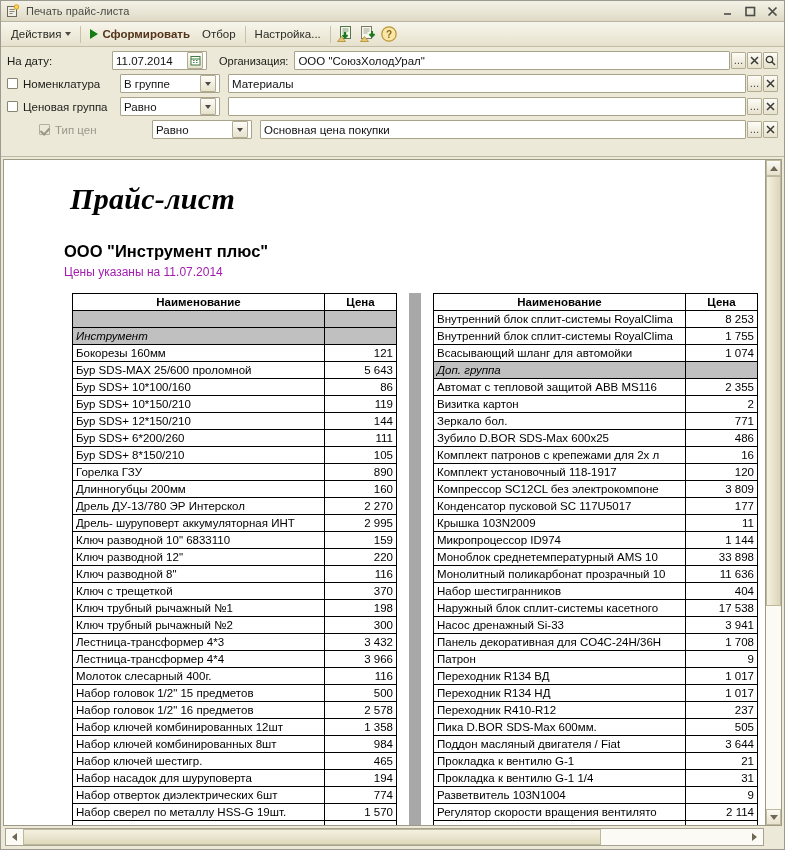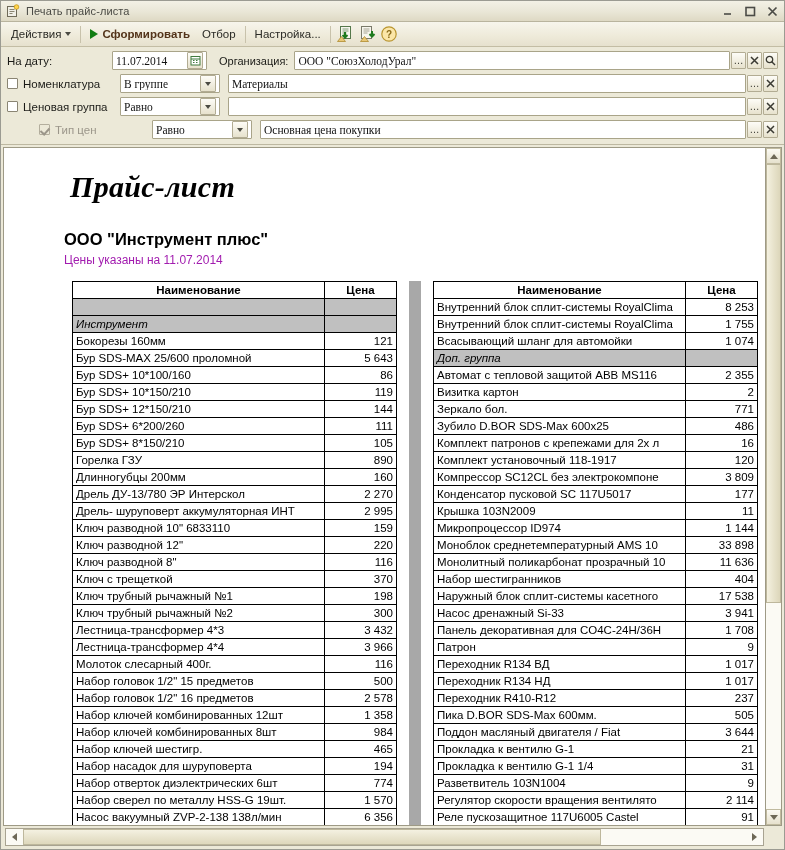--- a/index.html
+++ b/index.html
@@ -48,35 +48,35 @@
   .play-tri { width:0;height:0;border-top:5px solid transparent;border-bottom:5px solid transparent;border-left:8px solid #127d12;}
   .tb-icon { width:18px; height:18px; margin:0 2px; position:relative; }
 
   
   .filters {
     background:#ece9d8;
     border-bottom:1px solid #bdb8a1;
     padding:4px 6px 4px 6px;
   }
   .frow { display:flex; align-items:center; height:19px; margin-bottom:4px; }
-  .frow:last-child { margin-bottom:1px;padding-left:32px; }
+  .frow:last-child { margin-bottom:13px;padding-left:32px; }
   .flabel { font-size:11.5px; color:#1b1b17; width:105px; display:flex; align-items:center; gap:5px; white-space:nowrap;}
   .flabel.dim { color:#9b968a; }
   .chk {
     width:11px;height:11px;background:#fff;border:1px solid #8a8573;flex:0 0 auto;
     position:relative; border-radius:1px;
   }
   .chk.dis { background:#ece9d8; border-color:#b3ae9d; }
   .chk.checked:after{
     content:""; position:absolute; left:2px; top:1px; width:4px;height:7px;
     border:solid #9b968a; border-width:0 2px 2px 0; transform:rotate(42deg);
   }
   .fld {
     background:#fff; border:1px solid #a9a489; height:19px; font-size:11.5px; color:#111;
-    display:flex; align-items:center; padding:0 3px; position:relative; border-radius:1px;font-family:Liberation Serif, serif;
+    display:flex; align-items:center; padding:0 3px; position:relative; border-radius:1px;
   }
   .date-field { width:95px; }
   .cal-btn {
     width:16px;height:17px;margin-left:auto;flex:0 0 auto;
     background:linear-gradient(to bottom,#fdfcf7,#e7e2cd);
     border:1px solid #b2ac93; display:flex;align-items:center;justify-content:center;
     border-radius:1px;
   }
   .combo { width:100px; margin-left:8px; display:flex; }
   .combo .val { flex:1; overflow:hidden; white-space:nowrap; }

